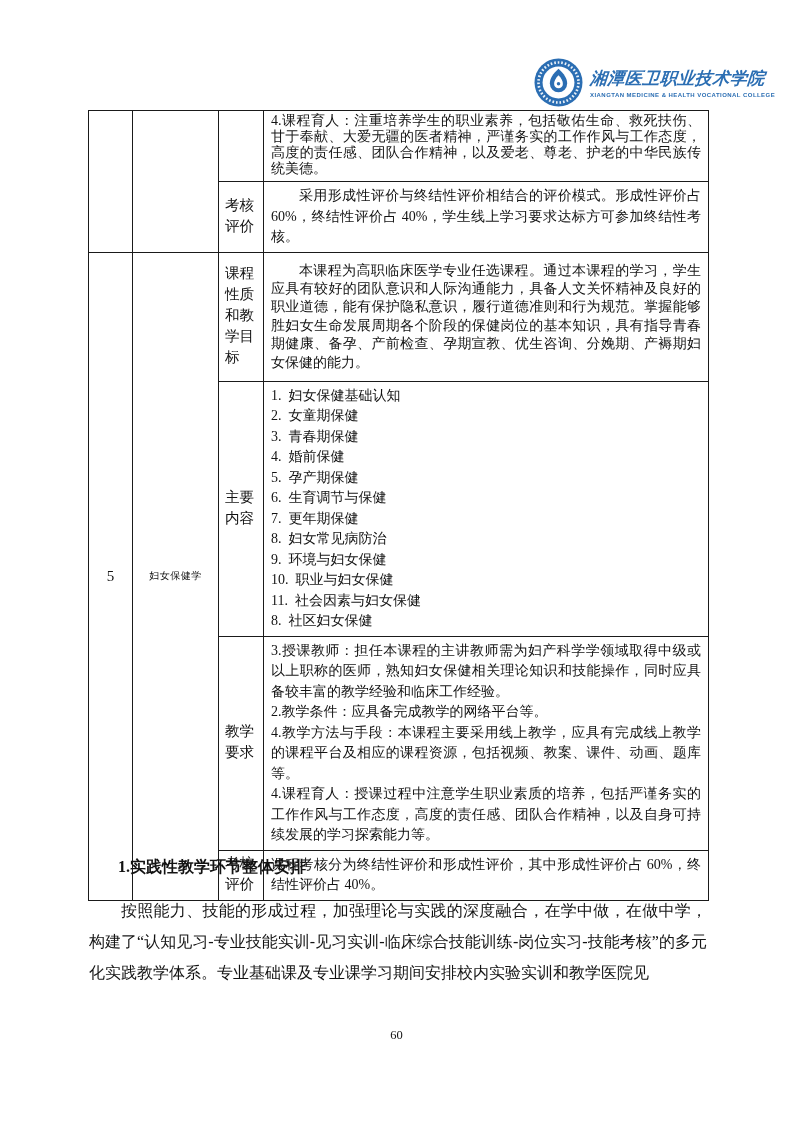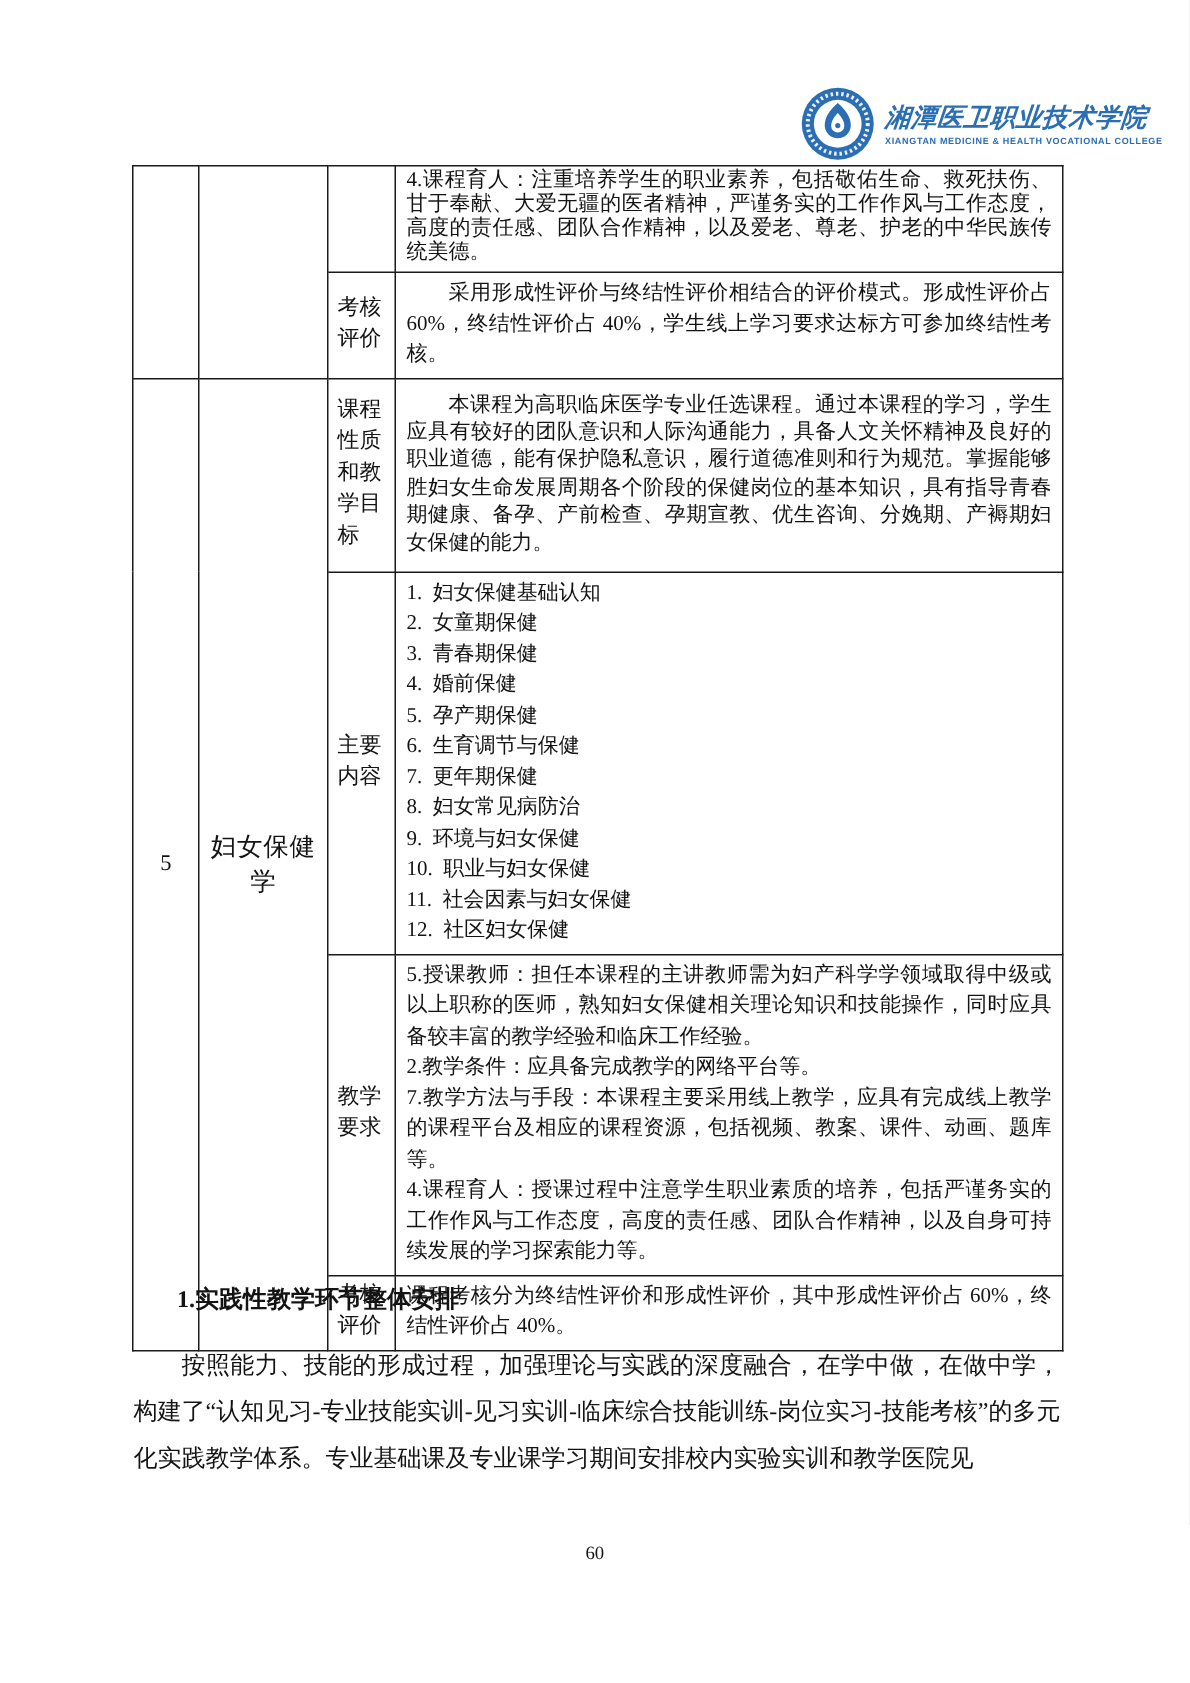--- a/index.html
+++ b/index.html
@@ -14,21 +14,21 @@
            letter-spacing:0.5px;transform:skewX(-5deg);white-space:nowrap;
            font-family:"Liberation Serif","DejaVu Serif",serif;}
   .logo-en{font-size:6px;color:#2b6eb3;letter-spacing:0.45px;margin-top:2px;white-space:nowrap;
            font-family:"Liberation Sans","DejaVu Sans",sans-serif;font-weight:bold;}
 
   
   table.course{position:absolute;left:88px;top:110px;width:620px;border-collapse:collapse;
                table-layout:fixed;}
   table.course td{border:1px solid #1a1a1a;overflow:hidden;}
   td.cell-num{ text-align:center;vertical-align:middle;font-size:15px;}
-  td.cell-name{text-align:center;vertical-align:middle;font-size:17px;letter-spacing:0.5px;}
+  td.cell-name{text-align:center;vertical-align:middle;font-size:10px;letter-spacing:0.5px;}
   td.cell-label{vertical-align:middle;text-align:left;padding:0 5px 0 6px;
                 font-size:14.6px;line-height:21px;font-family:Liberation Mono, monospace;}
   td.cell-content{vertical-align:middle;text-align:justify;padding:4px 7px;
                   font-size:14px;line-height:20.5px;}
   td.tight{line-height:16.1px;vertical-align:top;padding-top:2px;}
   td.nature{line-height:18.4px;}
   .ind{text-indent:2em;}
   .list-item{white-space:pre-wrap;line-height:20.5px;text-align:left;}
   td.cell-content p.req{margin:0;}
 
@@ -96,30 +96,30 @@
           <div class="list-item">2.  女童期保健</div>
           <div class="list-item">3.  青春期保健</div>
           <div class="list-item">4.  婚前保健</div>
           <div class="list-item">5.  孕产期保健</div>
           <div class="list-item">6.  生育调节与保健</div>
           <div class="list-item">7.  更年期保健</div>
           <div class="list-item">8.  妇女常见病防治</div>
           <div class="list-item">9.  环境与妇女保健</div>
           <div class="list-item">10.  职业与妇女保健</div>
           <div class="list-item">11.  社会因素与妇女保健</div>
-          <div class="list-item">12.  社区妇女保健</div>
+          <div class="list-item">8.  社区妇女保健</div>
         </td>
       </tr>
 
       <tr style="height:186px">
         <td class="cell-label">教学要求</td>
         <td class="cell-content">
-          <p class="req">5.授课教师：担任本课程的主讲教师需为妇产科学学领域取得中级或以上职称的医师，熟知妇女保健相关理论知识和技能操作，同时应具备较丰富的教学经验和临床工作经验。</p>
+          <p class="req">3.授课教师：担任本课程的主讲教师需为妇产科学学领域取得中级或以上职称的医师，熟知妇女保健相关理论知识和技能操作，同时应具备较丰富的教学经验和临床工作经验。</p>
           <p class="req">2.教学条件：应具备完成教学的网络平台等。</p>
-          <p class="req">7.教学方法与手段：本课程主要采用线上教学，应具有完成线上教学的课程平台及相应的课程资源，包括视频、教案、课件、动画、题库等。</p>
+          <p class="req">4.教学方法与手段：本课程主要采用线上教学，应具有完成线上教学的课程平台及相应的课程资源，包括视频、教案、课件、动画、题库等。</p>
           <p class="req">4.课程育人：授课过程中注意学生职业素质的培养，包括严谨务实的工作作风与工作态度，高度的责任感、团队合作精神，以及自身可持续发展的学习探索能力等。</p>
         </td>
       </tr>
 
       <tr style="height:49px">
         <td class="cell-label">考核评价</td>
         <td class="cell-content">课程考核分为终结性评价和形成性评价，其中形成性评价占 60%，终结性评价占 40%。</td>
       </tr>
     </tbody>
   </table>

